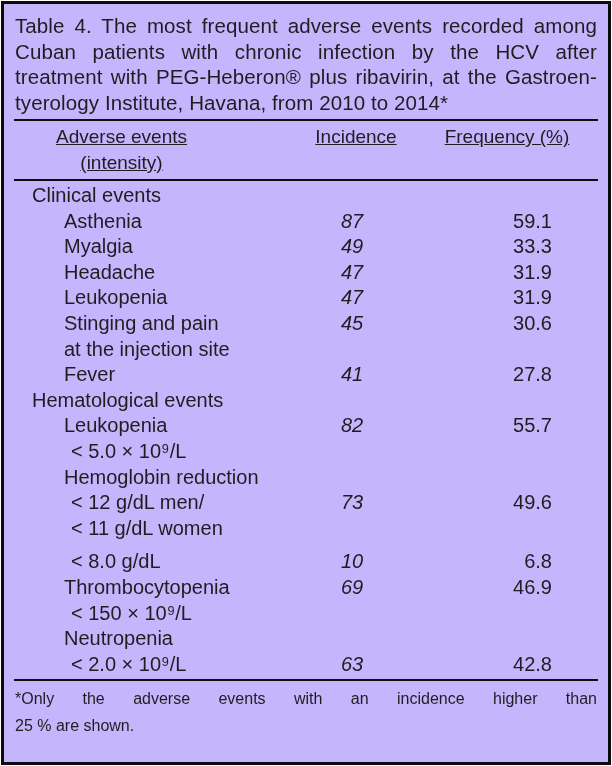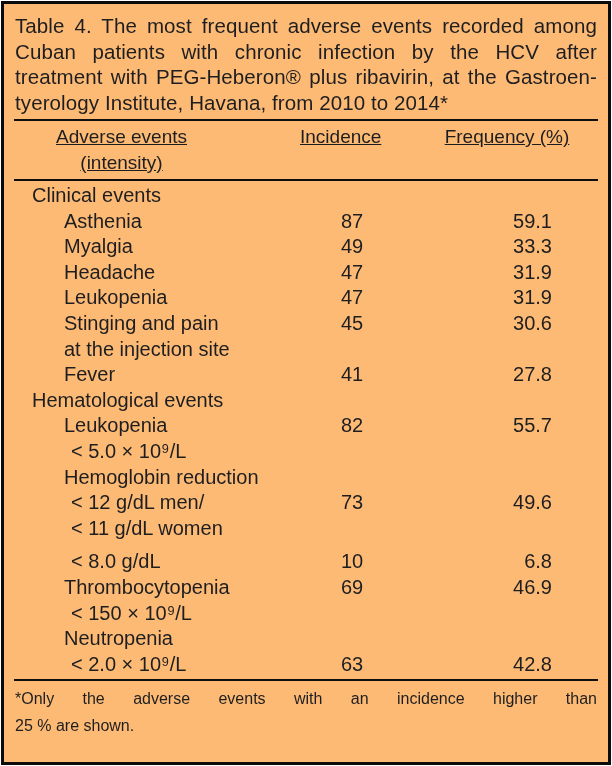--- a/index.html
+++ b/index.html
@@ -6,21 +6,21 @@
     margin: 0;
     padding: 0;
     background: #ffffff;
   }
   .frame {
     box-sizing: border-box;
     width: 610px;
     height: 764px;
     margin: 1px;
     border: 3px solid #0b0b0b;
-    background: #fdba74;
+    background: #c4b5fd;
     color: #1e1e20;
     font-family: "Liberation Sans", "DejaVu Sans", sans-serif;
     overflow: hidden;
   }
   
   .title-block {
     padding: 9px 11px 4px 11px;
     font-size: 20.5px;
     line-height: 25.5px;
     letter-spacing: 0.1px;
@@ -39,40 +39,40 @@
   
   .thead {
     display: grid;
     grid-template-columns: 1fr 112px 190px;
     padding: 3px 6px 3px 10px;
     line-height: 26px;
     font-size: 19px;
     text-decoration: underline;
   }
   .th-col1 { width: 215px; text-align: center; }
-  .th-col2 { }
+  .th-col2 { text-align: center; }
   .th-col3 { text-align: center; }
 
   
   .tbody {
     padding: 2px 10px 2px 10px;
     font-size: 20px;
   }
   .row {
     display: grid;
     grid-template-columns: 1fr 112px 190px;
     line-height: 25.6px;
     align-items: start;
   }
   .row.gap { margin-top: 8px; }
   .lbl-line { white-space: nowrap; }
   .ind-group { padding-left: 18px; }
   .ind-item  { padding-left: 50px; }
   .ind-sub   { padding-left: 57px; }
-  .cell-inc  { text-align: center; }
+  .cell-inc  { text-align: center; font-style: italic; }
   .cell-freq { text-align: right; padding-right: 46px; }
 
   
   .footnote {
     padding: 5px 11px 0 11px;
     font-size: 16px;
     line-height: 26.5px;
   }
   .fn-line { text-align: justify; text-align-last: justify; }
   .fn-line.last { text-align: left; text-align-last: left; }

